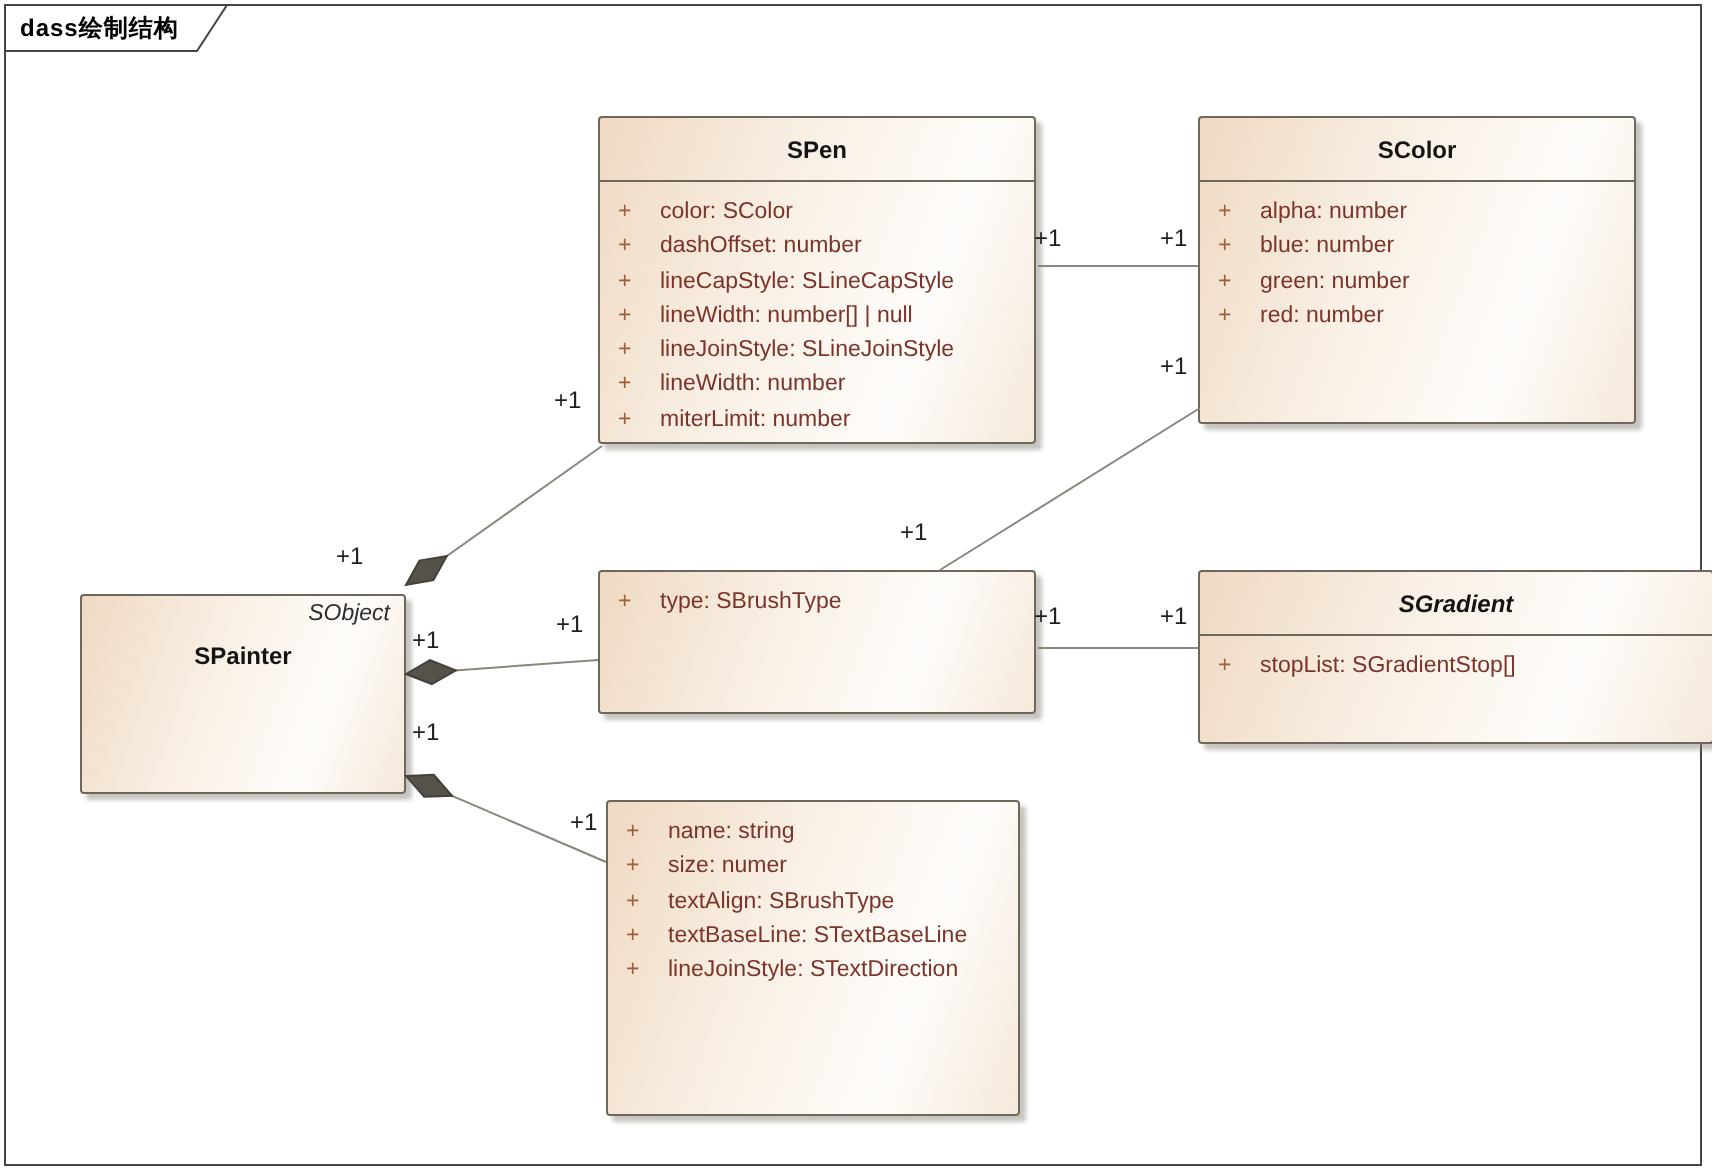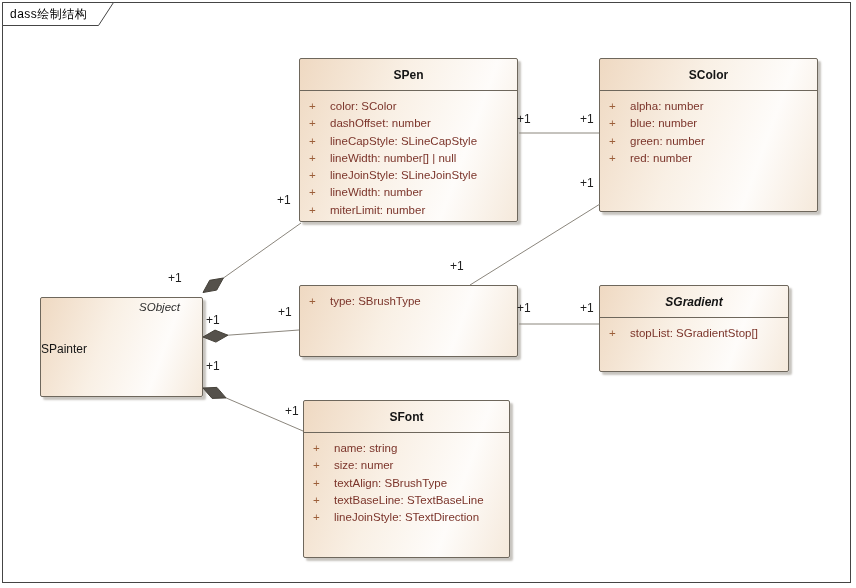--- a/index.html
+++ b/index.html
@@ -6,21 +6,21 @@
   #stage{
     position:relative;width:856px;height:588px;background:#ffffff;
     font-family:"Liberation Sans", sans-serif;overflow:hidden;
   }
   .frame-border{
     position:absolute;left:2px;top:2px;width:849px;height:581px;
     border:1px solid #454545;box-sizing:border-box;background:transparent;
   }
   .frame-tab-svg{position:absolute;left:2px;top:2px;}
   .frame-tab-label{
-    position:absolute;left:10px;top:6px;font-size:12px;font-weight:400;color:#000;
+    position:absolute;left:10px;top:6px;font-size:12px;font-weight:700;color:#000;
     letter-spacing:0.5px;white-space:nowrap;
   }
   .uml-class{
     position:absolute;box-sizing:border-box;
     border:1px solid #6e675c;
     background:linear-gradient(110deg,#efd9c2 0%,#f9f0e5 40%,#fefcfa 72%,#f5e9db 100%);
     box-shadow:3px 3px 2px rgba(130,124,112,0.45);
     border-radius:2px;
   }
   .cls-header{
@@ -31,25 +31,25 @@
   .cls-header.italic{font-style:italic;}
   .attrs{padding-top:7px;}
   .attr-row{
     position:relative;height:17.3px;line-height:17.3px;
     padding-left:30px;font-size:11.5px;color:#7b342a;white-space:nowrap;
   }
   .attr-row .plus{
     position:absolute;left:9px;top:0;color:#9c5f3a;font-size:11.5px;
   }
   .parent-label{
-    position:absolute;top:3px;right:22px;font-size:11.5px;font-style:italic;color:#2e2e2e;margin-left:40px;
+    position:absolute;top:3px;right:7px;font-size:11.5px;font-style:italic;color:#2e2e2e;margin-left:40px;
   }
   .center-title{
-    position:absolute;left:0;right:0;top:23px;text-align:left;
-    font-size:12px;font-weight:400;color:#141414;margin-top:21px;
+    position:absolute;left:0;right:0;top:23px;text-align:center;
+    font-size:12px;font-weight:700;color:#141414;
   }
   .mult{
     position:absolute;font-size:12px;color:#1f1f1f;white-space:nowrap;
   }
   #connector-layer{position:absolute;left:0;top:0;pointer-events:none;}
 </style>
 </head>
 <body>
 
 <div id="stage">
@@ -87,29 +87,28 @@
     <div class="parent-label">SObject</div>
     <div class="center-title">SPainter</div>
   </div>
 
   <div class="uml-class" style="left:299px;top:285px;width:219px;height:72px">
     <div class="attrs">
       <div class="attr-row"><span class="plus">+</span><span>type: SBrushType</span></div>
     </div>
   </div>
 
-  <div class="uml-class" style="left:599px;top:285px;width:190px;height:87px">
+  <div class="uml-class" style="left:599px;top:285px;width:258px;height:87px">
     <div class="cls-header italic">SGradient</div>
     <div class="attrs">
       <div class="attr-row"><span class="plus">+</span><span>stopList: SGradientStop[]</span></div>
     </div>
   </div>
 
   <div class="uml-class" style="left:303px;top:400px;width:207px;height:158px">
-    <div class="cls-header">SFont</div>
     <div class="attrs">
       <div class="attr-row"><span class="plus">+</span><span>name: string</span></div>
       <div class="attr-row"><span class="plus">+</span><span>size: numer</span></div>
       <div class="attr-row"><span class="plus">+</span><span>textAlign: SBrushType</span></div>
       <div class="attr-row"><span class="plus">+</span><span>textBaseLine: STextBaseLine</span></div>
       <div class="attr-row"><span class="plus">+</span><span>lineJoinStyle: STextDirection</span></div>
     </div>
   </div>
 
   <svg id="connector-layer" width="856" height="588">

